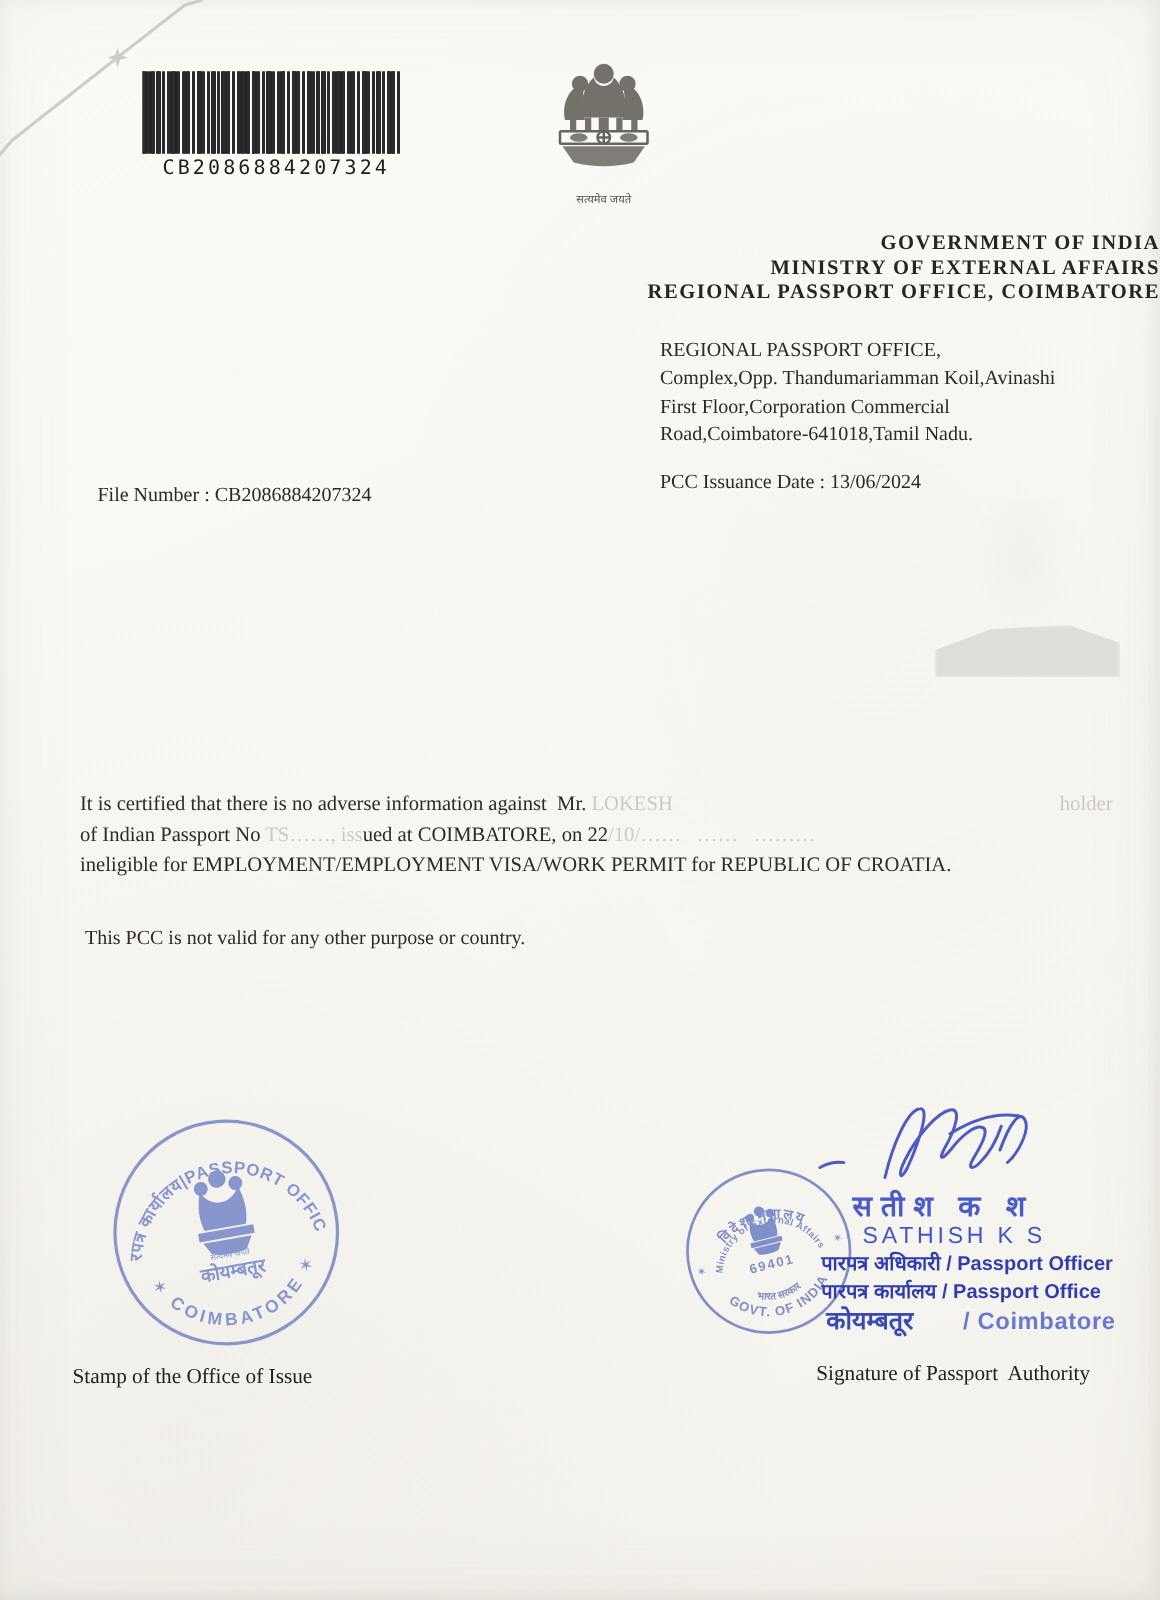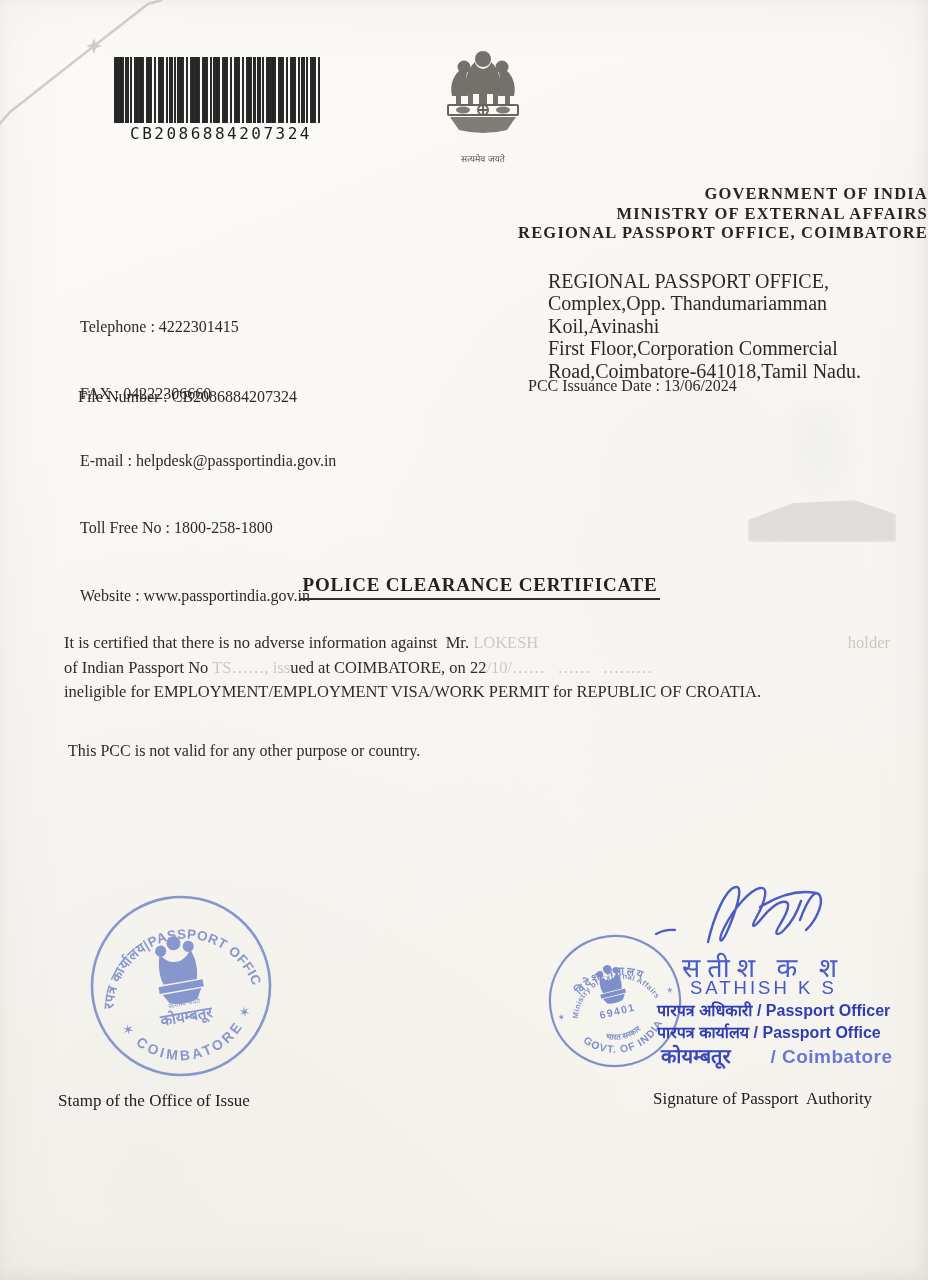--- a/index.html
+++ b/index.html
@@ -24,40 +24,40 @@
       repeating-linear-gradient(90deg,transparent 0 6px,#101010 6px 9px,transparent 9px 19px);
     opacity:.92;
   }
   .barcode-label{left:130px;top:124px;font-family:"DejaVu Sans Mono",monospace;font-size:16px;letter-spacing:2.5px;color:#1d1d1b;}
   .emblem{left:437px;top:44px;}
   
   .header{left:24px;top:184px;width:904px;text-align:right;font-weight:bold;font-size:16.5px;letter-spacing:1.2px;line-height:19.5px;color:#27251f;}
   
   .contact{left:80px;top:271px;font-size:16px;line-height:22.4px;white-space:pre;}
   .file-number{left:78px;top:388px;font-size:16px;white-space:pre;}
-  .office{left:548px;top:270px;width:372px;font-size:20px;line-height:22.4px;}
+  .office{left:528px;top:270px;width:372px;font-size:16px;line-height:22.4px;}
   .issuance{left:528px;top:377px;font-size:16px;}
   
   .photo{left:746px;top:398px;width:156px;height:152px;}
   .photo .head{position:absolute;left:34px;top:4px;width:78px;height:108px;background:radial-gradient(ellipse at 50% 42%,#f0efec 0%,rgba(240,239,236,0) 72%);filter:blur(2px);}
   .photo .shoulders{position:absolute;left:2px;bottom:8px;width:148px;height:42px;background:#dbd9d5;clip-path:polygon(0 100%,100% 100%,100% 34%,72% 0,30% 8%,0 48%);filter:blur(1.6px);opacity:.85;}
   
   .title-wrap{left:32px;top:574px;width:896px;text-align:center;}
   .title-wrap span{display:inline-block;font-weight:bold;font-size:19px;letter-spacing:.8px;color:#24221d;border-bottom:2.5px solid #34312b;padding:0 3px 2px 3px;}
   
   .bodytext{left:64px;top:631px;width:830px;font-size:16.5px;line-height:24.5px;color:#2e2b25;}
   .bodyline{white-space:pre;position:relative;}
   .faded{color:#a49d90;opacity:.5;filter:blur(.4px);}
   .faded-end{position:absolute;right:4px;top:0;}
   .note{left:68px;top:742px;font-size:16px;color:#2e2b25;}
   
   .stamp-office{left:88px;top:893px;transform:rotate(-10deg);opacity:.92;}
   .stamp-mea{left:545px;top:931px;transform:rotate(-14deg);opacity:.9;}
   .sig-svg{left:648px;top:876px;}
-  .sig-hindi{left:682px;top:948px;font-family:"Liberation Sans","DejaVu Sans",sans-serif;font-size:27px;letter-spacing:7px;color:#4a5ac8;}
+  .sig-hindi{left:682px;top:948px;font-family:"Liberation Sans","DejaVu Sans",sans-serif;font-size:23px;letter-spacing:7px;color:#4a5ac8;font-weight:bold;}
   .sig-latin{left:690px;top:977px;font-family:"Liberation Sans","DejaVu Sans",sans-serif;font-weight:normal;font-size:18.5px;letter-spacing:3px;color:#4456c4;}
   .sig-role1{left:657px;top:999px;font-family:"Liberation Sans","DejaVu Sans",sans-serif;font-weight:bold;font-size:16px;color:#2f3db0;}
   .sig-role2{left:657px;top:1021px;font-family:"Liberation Sans","DejaVu Sans",sans-serif;font-weight:bold;font-size:16px;color:#2f3db0;}
   .sig-place{left:661px;top:1042px;font-family:"Liberation Sans","DejaVu Sans",sans-serif;}
   .sig-place .ph{font-weight:bold;font-size:20px;color:#3b49b8;}
   .sig-place .pl{font-size:19px;color:#6b78d0;font-weight:bold;letter-spacing:.5px;margin-left:34px;}
   
   .footer-left{left:58px;top:1091px;font-size:17px;color:#23211d;}
   .footer-right{left:653px;top:1089px;font-size:17px;color:#23211d;white-space:pre;}
   svg text{font-family:"Liberation Sans","DejaVu Sans",sans-serif;}
@@ -101,45 +101,35 @@
     </g>
     <text x="46" y="118" text-anchor="middle" font-size="9" fill="#56534d">सत्यमेव जयते</text>
   </svg>
 
   <div class="abs header">
     <div>GOVERNMENT OF INDIA</div>
     <div>MINISTRY OF EXTERNAL AFFAIRS</div>
     <div>REGIONAL PASSPORT OFFICE, COIMBATORE</div>
   </div>
 
-  <div class="abs contact">
-    <div>Telephone : 4222301415</div>
-    <div>FAX : 04222306660</div>
-    <div>E-mail : helpdesk@passportindia.gov.in</div>
-    <div>Toll Free No : 1800-258-1800</div>
-    <div>Website : www.passportindia.gov.in</div>
-  </div>
   <div class="abs file-number">File Number : CB2086884207324</div>
 
   <div class="abs office">
     <div>REGIONAL PASSPORT OFFICE,</div>
     <div>Complex,Opp. Thandumariamman Koil,Avinashi</div>
     <div>First Floor,Corporation Commercial</div>
     <div>Road,Coimbatore-641018,Tamil Nadu.</div>
   </div>
   <div class="abs issuance">PCC Issuance Date : 13/06/2024</div>
 
   <div class="abs photo">
     <div class="head"></div>
     <div class="shoulders"></div>
   </div>
 
-  <div class="abs title-wrap">
-    <span>POLICE CLEARANCE CERTIFICATE</span>
-  </div>
 
   <div class="abs bodytext">
     <div class="bodyline"><span>It is certified that there is no adverse information against  Mr. </span><span class="faded">LOKESH</span><span class="faded faded-end">holder</span></div>
     <div class="bodyline"><span>of Indian Passport No </span><span class="faded">TS……, iss</span><span>ued at COIMBATORE, on 22</span><span class="faded">/10/……   ……   ………</span></div>
     <div class="bodyline">ineligible for EMPLOYMENT/EMPLOYMENT VISA/WORK PERMIT for REPUBLIC OF CROATIA.</div>
   </div>
   <div class="abs note">This PCC is not valid for any other purpose or country.</div>
 
   <svg class="abs stamp-office" width="186" height="186" viewBox="0 0 186 186">
     <circle cx="93" cy="93" r="89" fill="none" stroke="#7e90cc" stroke-width="2.6"></circle>

